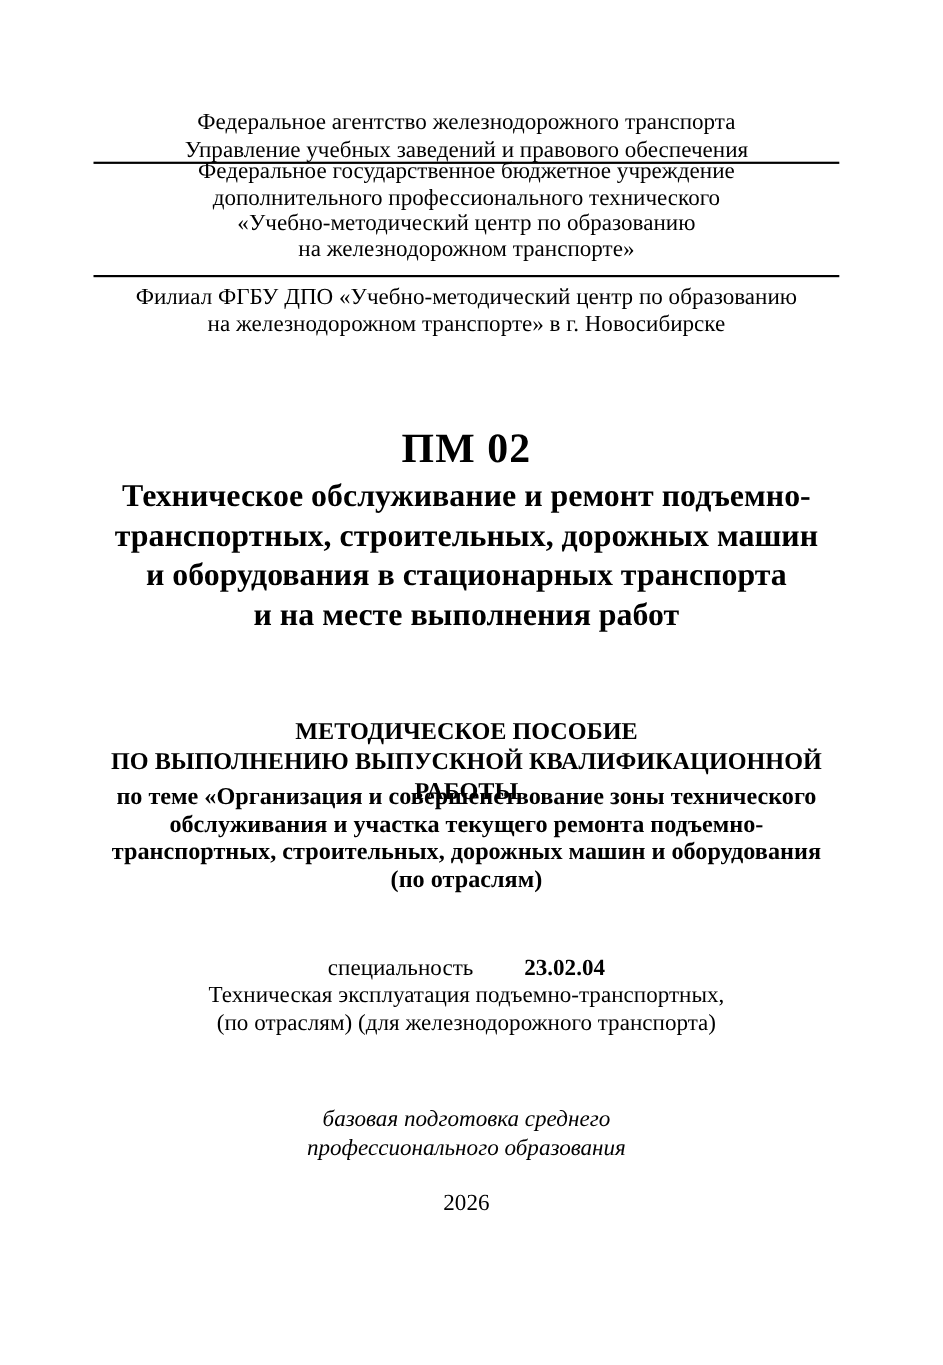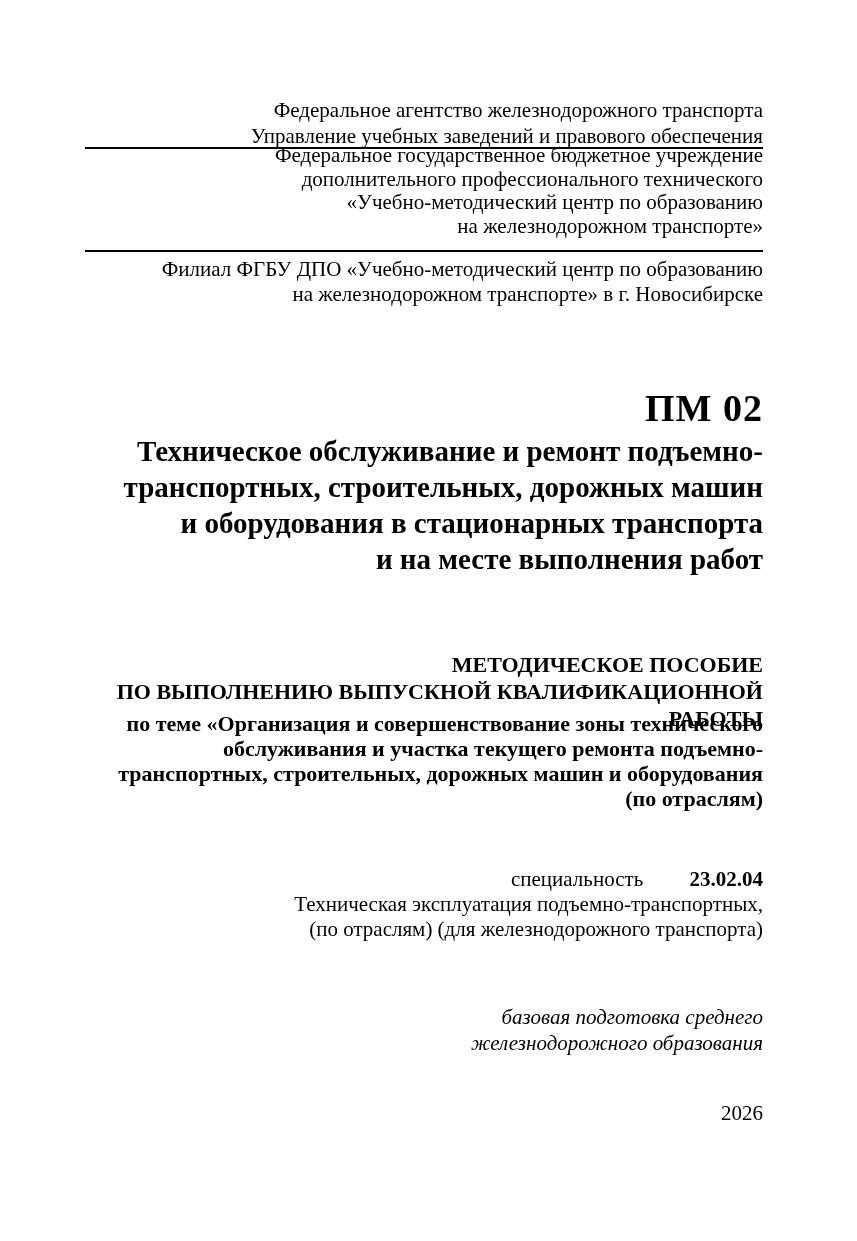--- a/index.html
+++ b/index.html
@@ -17,21 +17,21 @@
   }
   .page {
     position: absolute;
     inset: 0;
     background: #ffffff;
   }
   .block {
     position: absolute;
     left: 85px;
     width: 678px;
-    text-align: right;
+    text-align: center;
   }
   .rule {
     position: absolute;
     left: 85px;
     width: 678px;
     border-top: 2px solid #000000;
     height: 0;
   }
   .agency {
     top: 97px;
@@ -87,21 +87,20 @@
   .training {
     top: 1004px;
     font-size: 21px;
     font-style: italic;
     line-height: 26px;
   }
   .year {
     top: 1081px;
     font-size: 21px;
     line-height: 24px;
-    margin-top: 20px;
   }
 </style>
 </head>
 <body>
 
 <div class="page">
 
   <div class="block agency">
     <div>Федеральное агентство железнодорожного транспорта</div>
     <div>Управление учебных заведений и правового обеспечения</div>
@@ -145,18 +144,18 @@
   </div>
 
   <div class="block specialty">
     <div><span>специальность </span><span class="code">23.02.04</span></div>
     <div>Техническая эксплуатация подъемно-транспортных,</div>
     <div>(по отраслям) (для железнодорожного транспорта)</div>
   </div>
 
   <div class="block training">
     <div>базовая подготовка среднего</div>
-    <div>железнодорожного образования</div>
+    <div>профессионального образования</div>
   </div>
 
   <div class="block year">2026</div>
 
 </div>
 
 </body></html>

